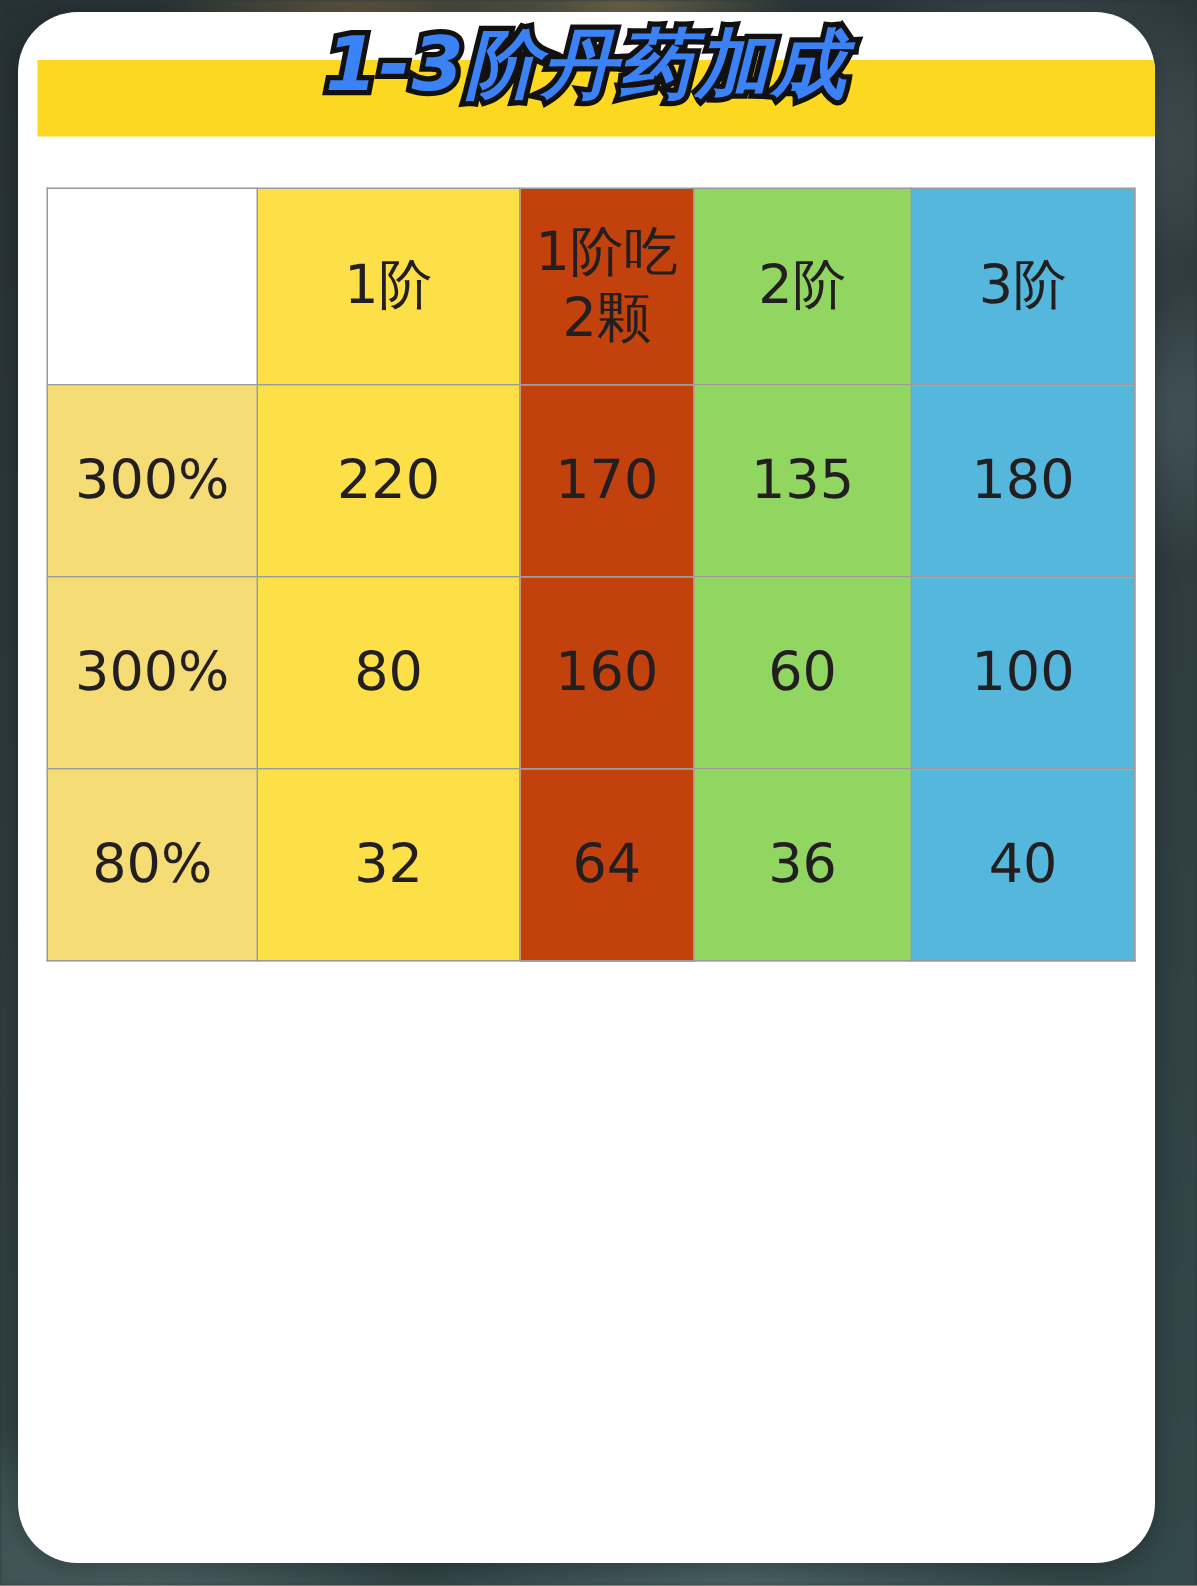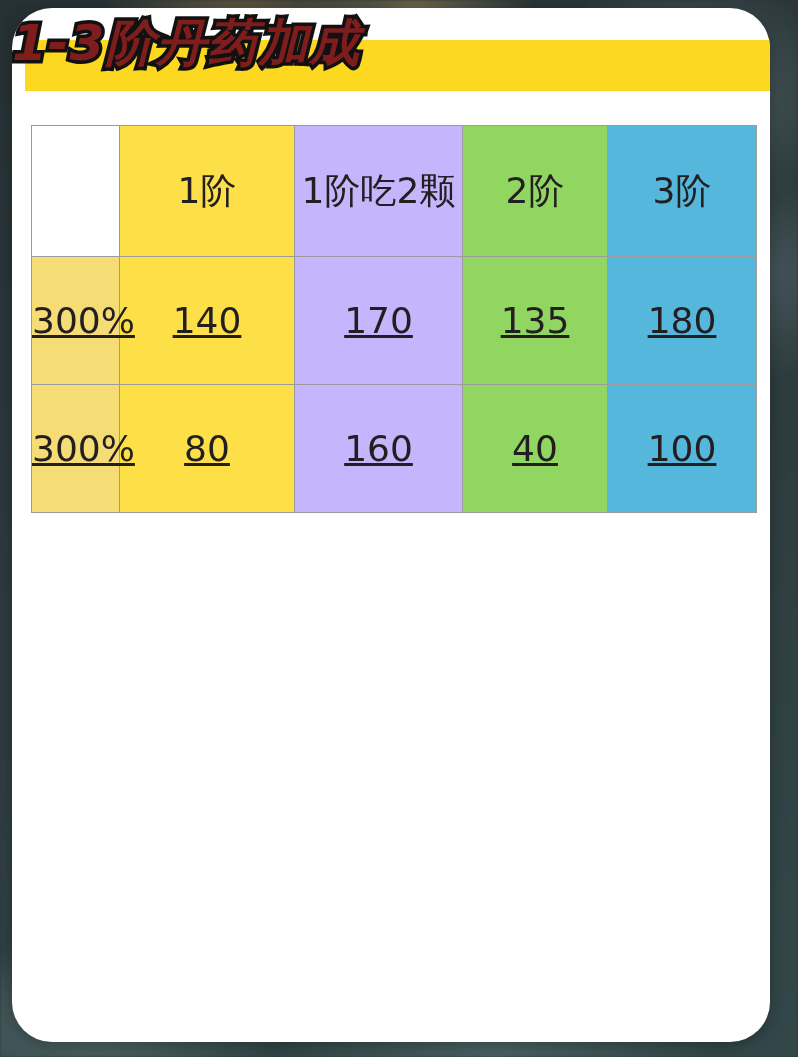--- a/index.html
+++ b/index.html
@@ -52,26 +52,26 @@
     width: 746px;
     height: 51px;
     background: #fcd920;
   }
 
   #title-text {
     position: absolute;
     left: 0;
     top: 4px;
     width: 758px;
-    text-align: left;
+    text-align: center;
     font-size: 50px;
     font-weight: bold;
     font-style: italic;
     letter-spacing: 1px;
-    color: #7f1d1d;
+    color: #3b82f6;
     -webkit-text-stroke: 7px #111111;
     paint-order: stroke fill;
     line-height: 62px;
     white-space: nowrap;
     font-family: "DejaVu Sans", "Liberation Sans", sans-serif;
   }
 
   
   #grid-table {
     position: absolute;
@@ -85,25 +85,25 @@
   #grid-table td {
     border: 1px solid #9b9b9b;
     text-align: center;
     vertical-align: middle;
     color: #231f20;
     font-size: 36px;
     font-family: "DejaVu Sans", "Liberation Sans", sans-serif;
   }
 
   #grid-table tr.header-row td { height: 131px; }
-  #grid-table tr.data-row   td { height: 128px; text-decoration: underline; }
+  #grid-table tr.data-row   td { height: 128px; }
 
   td.col-label  { width: 146px; background: #f6dc74; }
   td.col-t1     { width: 175px; background: #fde047; }
-  td.col-t1x2   { width: 168px; background: #c4b5fd; margin-top: 11px; }
+  td.col-t1x2   { width: 116px; background: #c2410c; margin-top: 11px; }
   td.col-t2     { width: 145px; background: #92d662; }
   td.col-t3     { width: 149px; background: #56b7dd; margin-top: 16px; }
 
   td.corner-blank { background: #ffffff; }
   td.highlight    { background: #e95d5d !important; }
 
   td.hcell { font-size: 34px; line-height: 1.22; padding: 0 6px; }
 </style>
 </head>
 <body>
@@ -120,33 +120,40 @@
       <tr class="header-row">
         <td class="corner-blank"></td>
         <td class="col-t1 hcell">1阶</td>
         <td class="col-t1x2 hcell">1阶吃2颗</td>
         <td class="col-t2 hcell">2阶</td>
         <td class="col-t3 hcell">3阶</td>
       </tr>
 
       <tr class="data-row">
         <td class="col-label">300%</td>
-        <td class="col-t1">140</td>
+        <td class="col-t1">220</td>
         <td class="col-t1x2">170</td>
         <td class="col-t2">135</td>
         <td class="col-t3">180</td>
       </tr>
 
       <tr class="data-row">
         <td class="col-label">300%</td>
         <td class="col-t1">80</td>
         <td class="col-t1x2">160</td>
-        <td class="col-t2">40</td>
+        <td class="col-t2">60</td>
         <td class="col-t3">100</td>
       </tr>
 
 
+      <tr class="data-row">
+        <td class="col-label">80%</td>
+        <td class="col-t1">32</td>
+        <td class="col-t1x2">64</td>
+        <td class="col-t2">36</td>
+        <td class="col-t3">40</td>
+      </tr>
 
 
     </tbody>
   </table>
 
 </div>
 
 </body></html>

